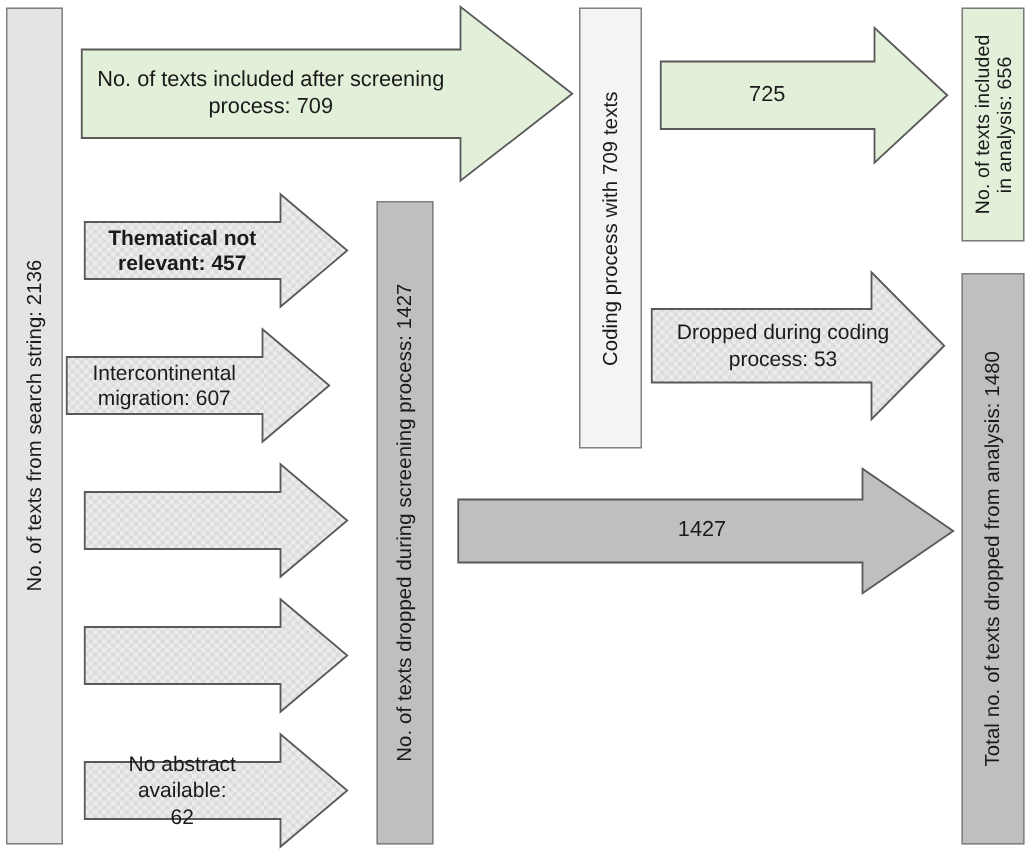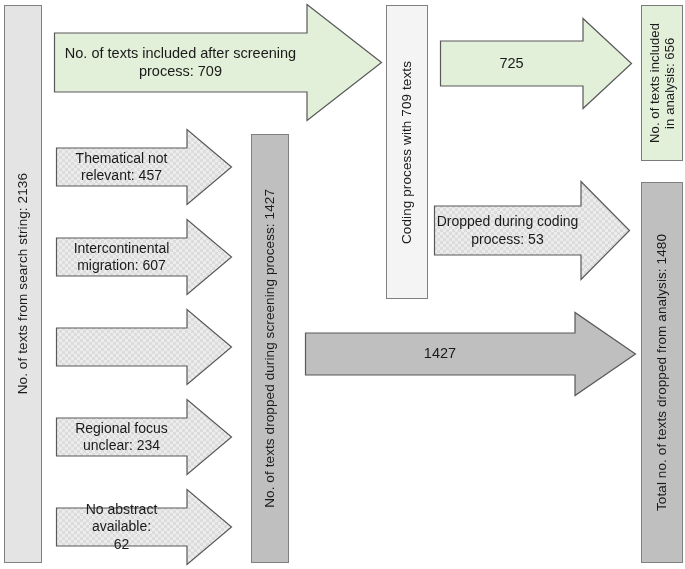--- a/index.html
+++ b/index.html
@@ -118,59 +118,57 @@
     <svg viewBox="0 0 192 91" preserveAspectRatio="none">
       <polygon points="0.5,23 143,23 143,0.5 191.5,45.5 143,90.5 143,68 0.5,68" fill="#e2efd9" stroke="#595959" stroke-width="1.2"></polygon>
     </svg>
     <div class="arrow-label" style="width:143px; height:91px; font-size:14.5px;">725</div>
   </div>
 
   <div class="arrow" style="left:434px; top:181px; width:196px; height:99px;">
     <svg viewBox="0 0 196 99" preserveAspectRatio="none">
       <polygon points="0.5,25 147,25 147,0.5 195.5,49.5 147,98.5 147,74 0.5,74" fill="url(#checks)" stroke="#595959" stroke-width="1.2"></polygon>
     </svg>
-    <div class="arrow-label" style="width:147px; height:99px; font-size:14px;">Dropped during coding
+    <div class="arrow-label" style="width:176px; height:99px; font-size:14px;">Dropped during coding
 process: 53</div>
   </div>
 
   <div class="arrow" style="left:305px; top:312px; width:331px; height:84px;">
     <svg viewBox="0 0 331 84" preserveAspectRatio="none">
       <polygon points="0.5,21 270,21 270,0.5 330.5,42 270,83.5 270,63 0.5,63" fill="#bfbfbf" stroke="#595959" stroke-width="1.2"></polygon>
     </svg>
-    <div class="arrow-label" style="width:270px; height:84px; font-size:14.5px;">1427</div>
+    <div class="arrow-label" style="width:270px; height:84px; font-size:14.5px;padding-left:28px;">1427</div>
   </div>
 
   <div class="arrow" style="left:56px; top:129px; width:176px; height:76px;">
     <svg viewBox="0 0 176 76" preserveAspectRatio="none">
       <polygon points="0.5,19 131,19 131,0.5 175.5,38 131,75.5 131,57 0.5,57" fill="url(#checks)" stroke="#595959" stroke-width="1.2"></polygon>
     </svg>
-    <div class="arrow-label" style="width:131px; height:76px; font-size:14px;">Thematical not
+    <div class="arrow-label" style="width:131px; height:76px; font-size:14px;font-weight:bold;">Thematical not
 relevant: 457</div>
   </div>
 
-  <div class="arrow" style="left:56px; top:219px; width:176px; height:76px;">
+  <div class="arrow" style="left:44px; top:219px; width:176px; height:76px;">
     <svg viewBox="0 0 176 76" preserveAspectRatio="none">
       <polygon points="0.5,19 131,19 131,0.5 175.5,38 131,75.5 131,57 0.5,57" fill="url(#checks)" stroke="#595959" stroke-width="1.2"></polygon>
     </svg>
     <div class="arrow-label" style="width:131px; height:76px; font-size:14px;">Intercontinental
 migration: 607</div>
   </div>
 
   <div class="arrow" style="left:56px; top:309px; width:176px; height:76px;">
     <svg viewBox="0 0 176 76" preserveAspectRatio="none">
       <polygon points="0.5,19 131,19 131,0.5 175.5,38 131,75.5 131,57 0.5,57" fill="url(#checks)" stroke="#595959" stroke-width="1.2"></polygon>
     </svg>
   </div>
 
   <div class="arrow" style="left:56px; top:399px; width:176px; height:76px;">
     <svg viewBox="0 0 176 76" preserveAspectRatio="none">
       <polygon points="0.5,19 131,19 131,0.5 175.5,38 131,75.5 131,57 0.5,57" fill="url(#checks)" stroke="#595959" stroke-width="1.2"></polygon>
     </svg>
-    <div class="arrow-label" style="width:131px; height:76px; font-size:14px;">Regional focus
-unclear: 234</div>
   </div>
 
   <div class="arrow" style="left:56px; top:489px; width:176px; height:76px;">
     <svg viewBox="0 0 176 76" preserveAspectRatio="none">
       <polygon points="0.5,19 131,19 131,0.5 175.5,38 131,75.5 131,57 0.5,57" fill="url(#checks)" stroke="#595959" stroke-width="1.2"></polygon>
     </svg>
     <div class="arrow-label" style="width:131px; height:76px; font-size:14px;">No abstract available:
 62</div>
   </div>
 

